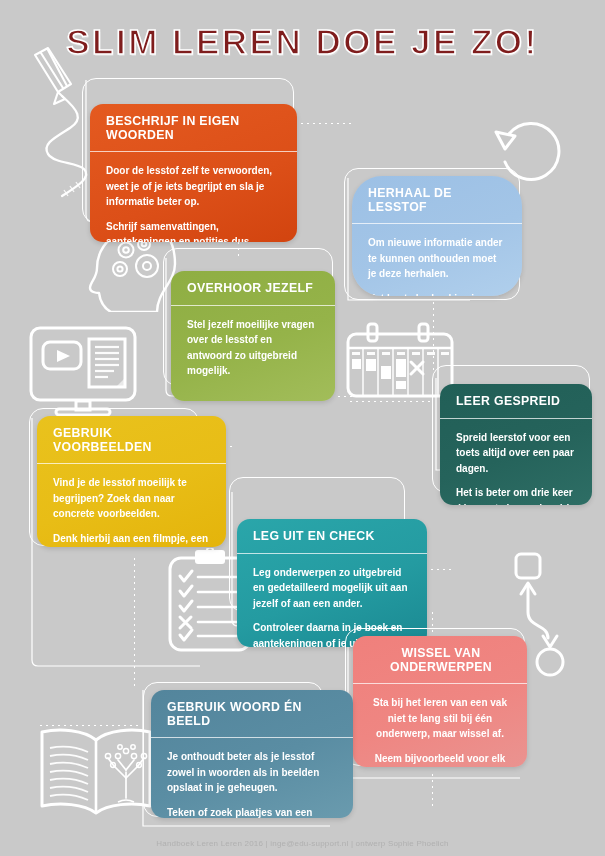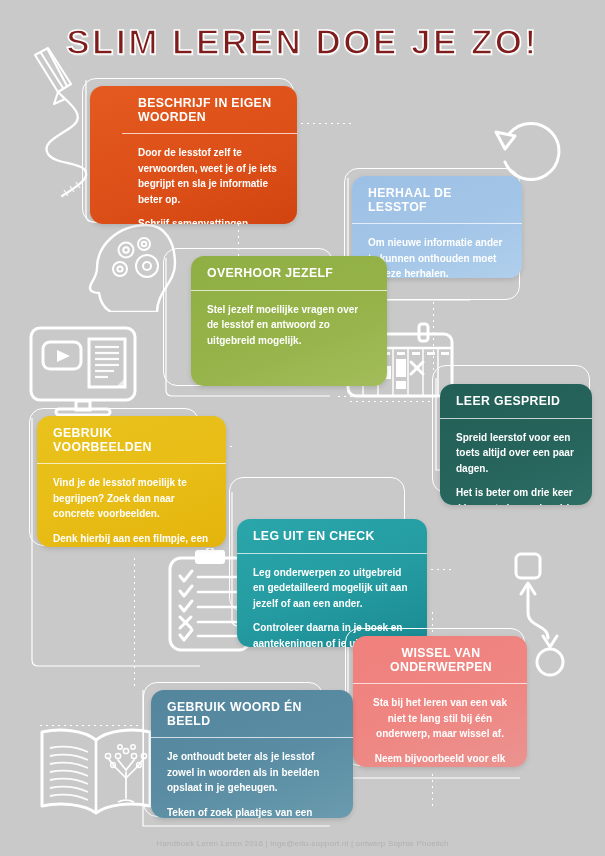--- a/index.html
+++ b/index.html
@@ -274,42 +274,42 @@
   <div class="dots" style="left:192px; top:444px; width:44px; height:3px;"></div>
   <div class="dots v" style="left:132px; top:556px; width:3px; height:132px;"></div>
   <div class="dots" style="left:405px; top:567px; width:46px; height:3px;"></div>
   <div class="dots v" style="left:430px; top:610px; width:3px; height:30px;"></div>
   <div class="dots" style="left:320px; top:744px; width:36px; height:3px;"></div>
   <div class="dots v" style="left:430px; top:772px; width:3px; height:34px;"></div>
   <div class="dots" style="left:38px; top:723px; width:100px; height:3px;"></div>
   <div class="dots" style="left:348px; top:399px; width:84px; height:3px;"></div>
 
   <div class="frame" style="left:82px; top:78px; width:212px; height:145px;"></div>
-  <div class="card" style="left:90px; top:86px; width:207px; height:138px;
-              background:linear-gradient(160deg,#e45a20 0%, #dc4f18 60%, #d2440f 100%);padding-left:32px;">
+  <div class="card" style="left:90px; top:104px; width:207px; height:138px;
+              background:linear-gradient(160deg,#e45a20 0%, #dc4f18 60%, #d2440f 100%);">
     <div class="hdr">BESCHRIJF IN EIGEN WOORDEN</div>
     <div class="body">
       <p>Door de lesstof zelf te verwoorden, weet je of je iets begrijpt en sla je informatie beter op.</p>
       <p>Schrijf samenvattingen, aantekeningen en notities dus zoveel mogelijk in je eigen woorden.</p>
     </div>
   </div>
 
   <div class="frame" style="left:344px; top:168px; width:176px; height:132px;"></div>
-  <div class="card" style="left:352px; top:176px; width:170px; height:102px;
-              background:linear-gradient(160deg,#9cc0e5 0%, #a3c5e7 55%, #b0cfec 100%);">
+  <div class="card" style="left:352px; top:176px; width:170px; height:120px;
+              background:linear-gradient(160deg,#9cc0e5 0%, #a3c5e7 55%, #b0cfec 100%);border-radius:30px;">
     <div class="hdr">HERHAAL DE LESSTOF</div>
     <div class="body">
       <p>Om nieuwe informatie ander te kunnen onthouden moet je deze herhalen.</p>
       <p>Het beste herhaal je nieuwe informatie één of twee dagen na de les.</p>
     </div>
   </div>
 
   <div class="frame" style="left:163px; top:248px; width:170px; height:138px;"></div>
-  <div class="card" style="left:171px; top:256px; width:196px; height:130px;
-              background:linear-gradient(160deg,#8fae43 0%, #95b349 55%, #a2bd5a 100%);margin-left:20px;">
+  <div class="card" style="left:171px; top:271px; width:164px; height:130px;
+              background:linear-gradient(160deg,#8fae43 0%, #95b349 55%, #a2bd5a 100%);">
     <div class="hdr">OVERHOOR JEZELF</div>
     <div class="body">
       <p>Stel jezelf moeilijke vragen over de lesstof en antwoord zo uitgebreid mogelijk.</p>
     </div>
   </div>
 
   <div class="frame" style="left:432px; top:365px; width:158px; height:128px;"></div>
   <div class="card" style="left:440px; top:384px; width:152px; height:121px;
               background:linear-gradient(160deg,#215f57 0%, #25635b 55%, #2e6e65 100%);">
     <div class="hdr">LEER GESPREID</div>

